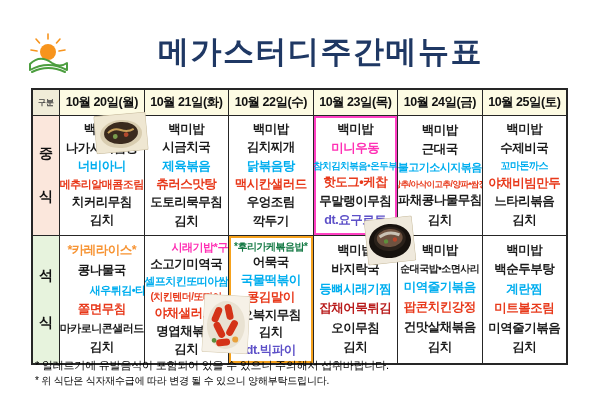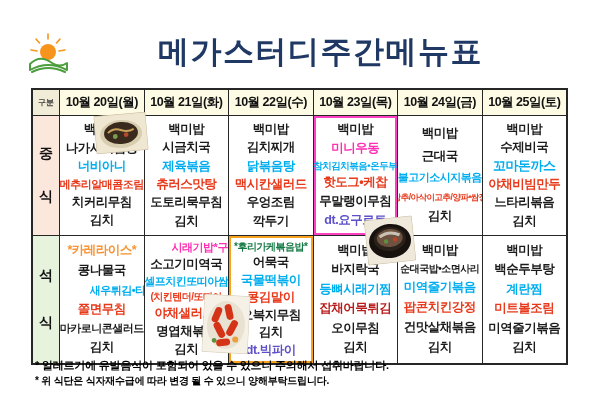--- a/index.html
+++ b/index.html
@@ -37,21 +37,21 @@
   .row-label.lunch{background:#fbe7dc;}
   .row-label.dinner{background:#e7f3dd;}
   .menu-cell{display:flex;flex-direction:column;justify-content:space-evenly;align-items:center;
     padding:3px 1px;}
   .menu-cell .item{font-weight:bold;white-space:nowrap;line-height:1.25;letter-spacing:-0.5px;}
   .b-magenta{box-shadow:inset 0 0 0 2px #ff3fc3;}
   .b-orange{box-shadow:inset 0 0 0 2px #f6a21d;}
   
   .photo{position:absolute;z-index:5;}
   
-  .footnote{position:absolute;left:35px;font-weight:bold;white-space:nowrap;}
+  .footnote{position:absolute;left:35px;font-weight:normal;white-space:nowrap;}
   .footnote.n1{top:358px;font-size:11px;letter-spacing:-0.2px;}
   .footnote.n2{top:374px;font-size:10px;letter-spacing:-0.2px;}
 </style>
 </head>
 <body>
 
 <div class="logo">
   <svg width="40" height="46" viewBox="0 0 40 46">
     <g stroke="#f7941d" stroke-width="1.6" stroke-linecap="round">
       <line x1="20" y1="4" x2="20" y2="9"></line>
@@ -110,26 +110,27 @@
       <div class="item" style="font-size: 9.5px; color: rgb(0, 174, 239);">참치김치볶음•온두부</div>
       <div class="item" style="font-size: 12.5px; color: rgb(232, 57, 27);">핫도그•케찹</div>
       <div class="item" style="font-size: 12.5px; color: rgb(27, 27, 27);">무말랭이무침</div>
       <div class="item" style="font-size: 12.5px; color: rgb(93, 80, 200);">dt.요구르트</div>
     </div>
     <div class="cell menu-cell">
       <div class="item" style="font-size: 12.5px; color: rgb(27, 27, 27);">백미밥</div>
       <div class="item" style="font-size: 12.5px; color: rgb(27, 27, 27);">근대국</div>
       <div class="item" style="font-size: 11px; color: rgb(0, 174, 239);">불고기소시지볶음</div>
       <div class="item" style="font-size: 8.5px; color: rgb(232, 57, 27);">상추/아삭이고추/양파•쌈장</div>
+      <div class="item" style="font-size: 12.5px; color: rgb(27, 27, 27);">파채콩나물무침</div>
       <div class="item" style="font-size: 12.5px; color: rgb(27, 27, 27);">김치</div>
     </div>
     <div class="cell menu-cell">
       <div class="item" style="font-size: 12.5px; color: rgb(27, 27, 27);">백미밥</div>
       <div class="item" style="font-size: 12.5px; color: rgb(27, 27, 27);">수제비국</div>
-      <div class="item" style="font-size: 13px; color: rgb(0, 174, 239);">꼬마돈까스</div>
+      <div class="item" style="font-size: 10px; color: rgb(0, 174, 239);">꼬마돈까스</div>
       <div class="item" style="font-size: 12.5px; color: rgb(232, 57, 27);">야채비빔만두</div>
       <div class="item" style="font-size: 12.5px; color: rgb(27, 27, 27);">느타리볶음</div>
       <div class="item" style="font-size: 12.5px; color: rgb(27, 27, 27);">김치</div>
     </div>
     <div class="cell row-label dinner">
       <div>석</div>
       <div>식</div>
     </div>
     <div class="cell menu-cell">
       <div class="item" style="font-size: 12.5px; color: rgb(247, 148, 52);">*카레라이스*</div>

